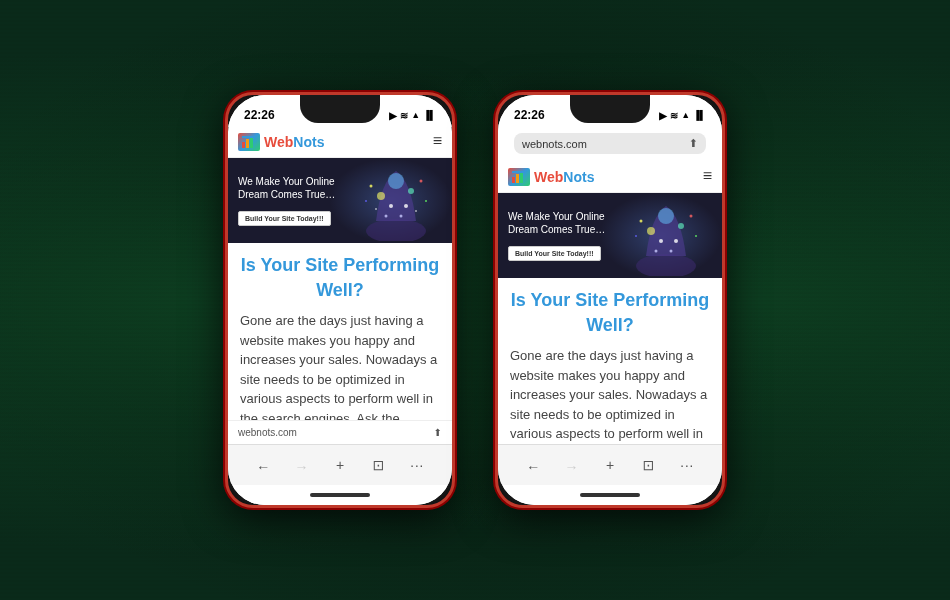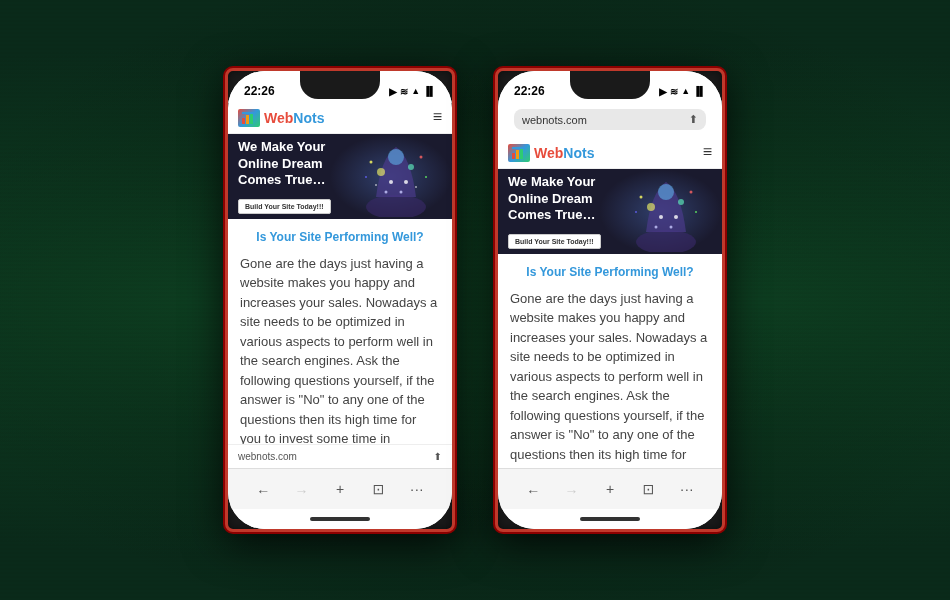--- a/index.html
+++ b/index.html
@@ -31,23 +31,23 @@
           transparent,
           transparent 2px,
           rgba(0,0,0,0.03) 2px,
           rgba(0,0,0,0.03) 4px
         );
       pointer-events: none;
     }
 
     .phone {
       width: 230px;
-      height: 464px;
+      height: 416px;
       background: #1a1a1a;
-      border-radius: 8px;
+      border-radius: 28px;
       border: 3px solid #c0392b;
       box-shadow:
         0 0 0 2px #8b0000,
         0 10px 40px rgba(0,0,0,0.8),
         inset 0 0 10px rgba(0,0,0,0.5);
       position: relative;
       overflow: hidden;
       flex-shrink: 0;
     }
 
@@ -182,22 +182,22 @@
       width: 55%;
       background: radial-gradient(ellipse at center, rgba(100,150,255,0.3) 0%, transparent 70%);
     }
 
     .hero-text {
       z-index: 2;
       width: 55%;
     }
 
     .hero-title {
-      font-size: 13px;
-      font-weight: bold;
+      font-size: 10px;
+      font-weight: normal;
       color: white;
       line-height: 1.3;
       margin-bottom: 6px;
     }
 
     .hero-btn {
       background: white;
       color: #333;
       font-size: 7px;
       padding: 3px 6px;
@@ -221,21 +221,21 @@
     }
 
     
     .article-content {
       padding: 10px 12px;
       flex: 1;
       overflow: hidden;
     }
 
     .article-title {
-      font-size: 12px;
+      font-size: 18px;
       font-weight: bold;
       color: #3498db;
       text-align: center;
       margin-bottom: 8px;
       line-height: 1.4;
     }
 
     .article-body {
       font-size: 13px;
       color: #444;

